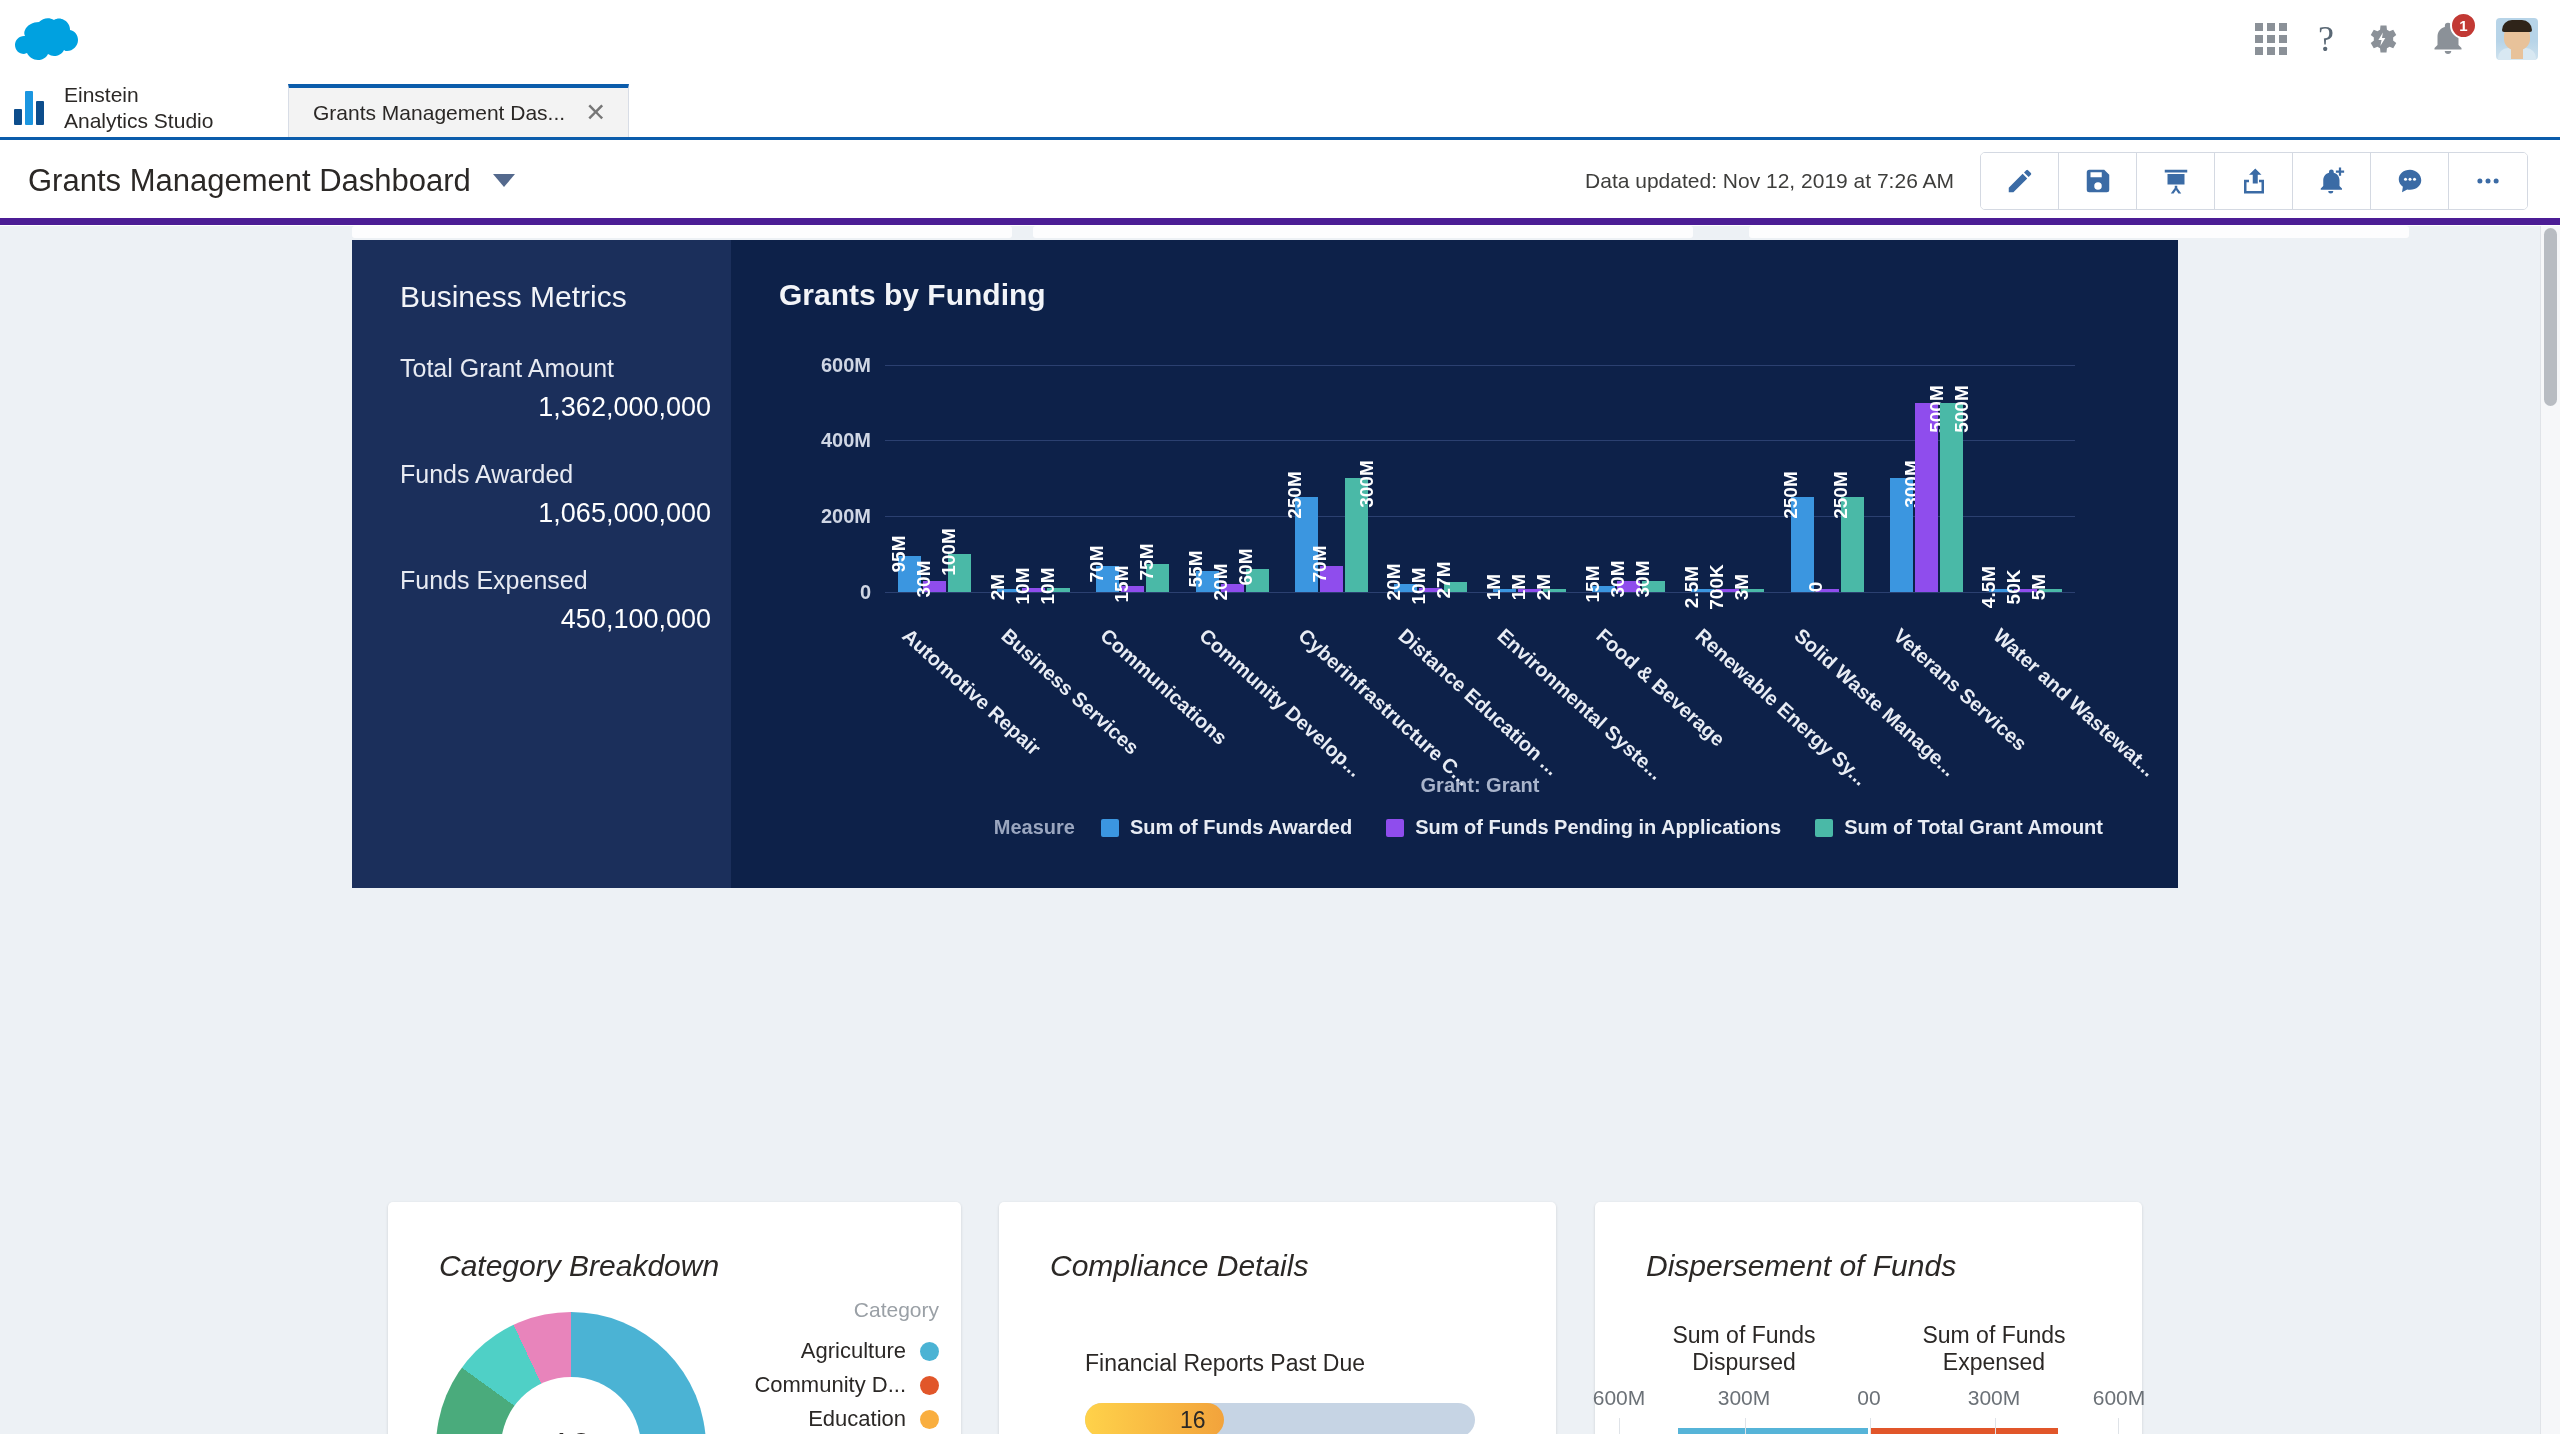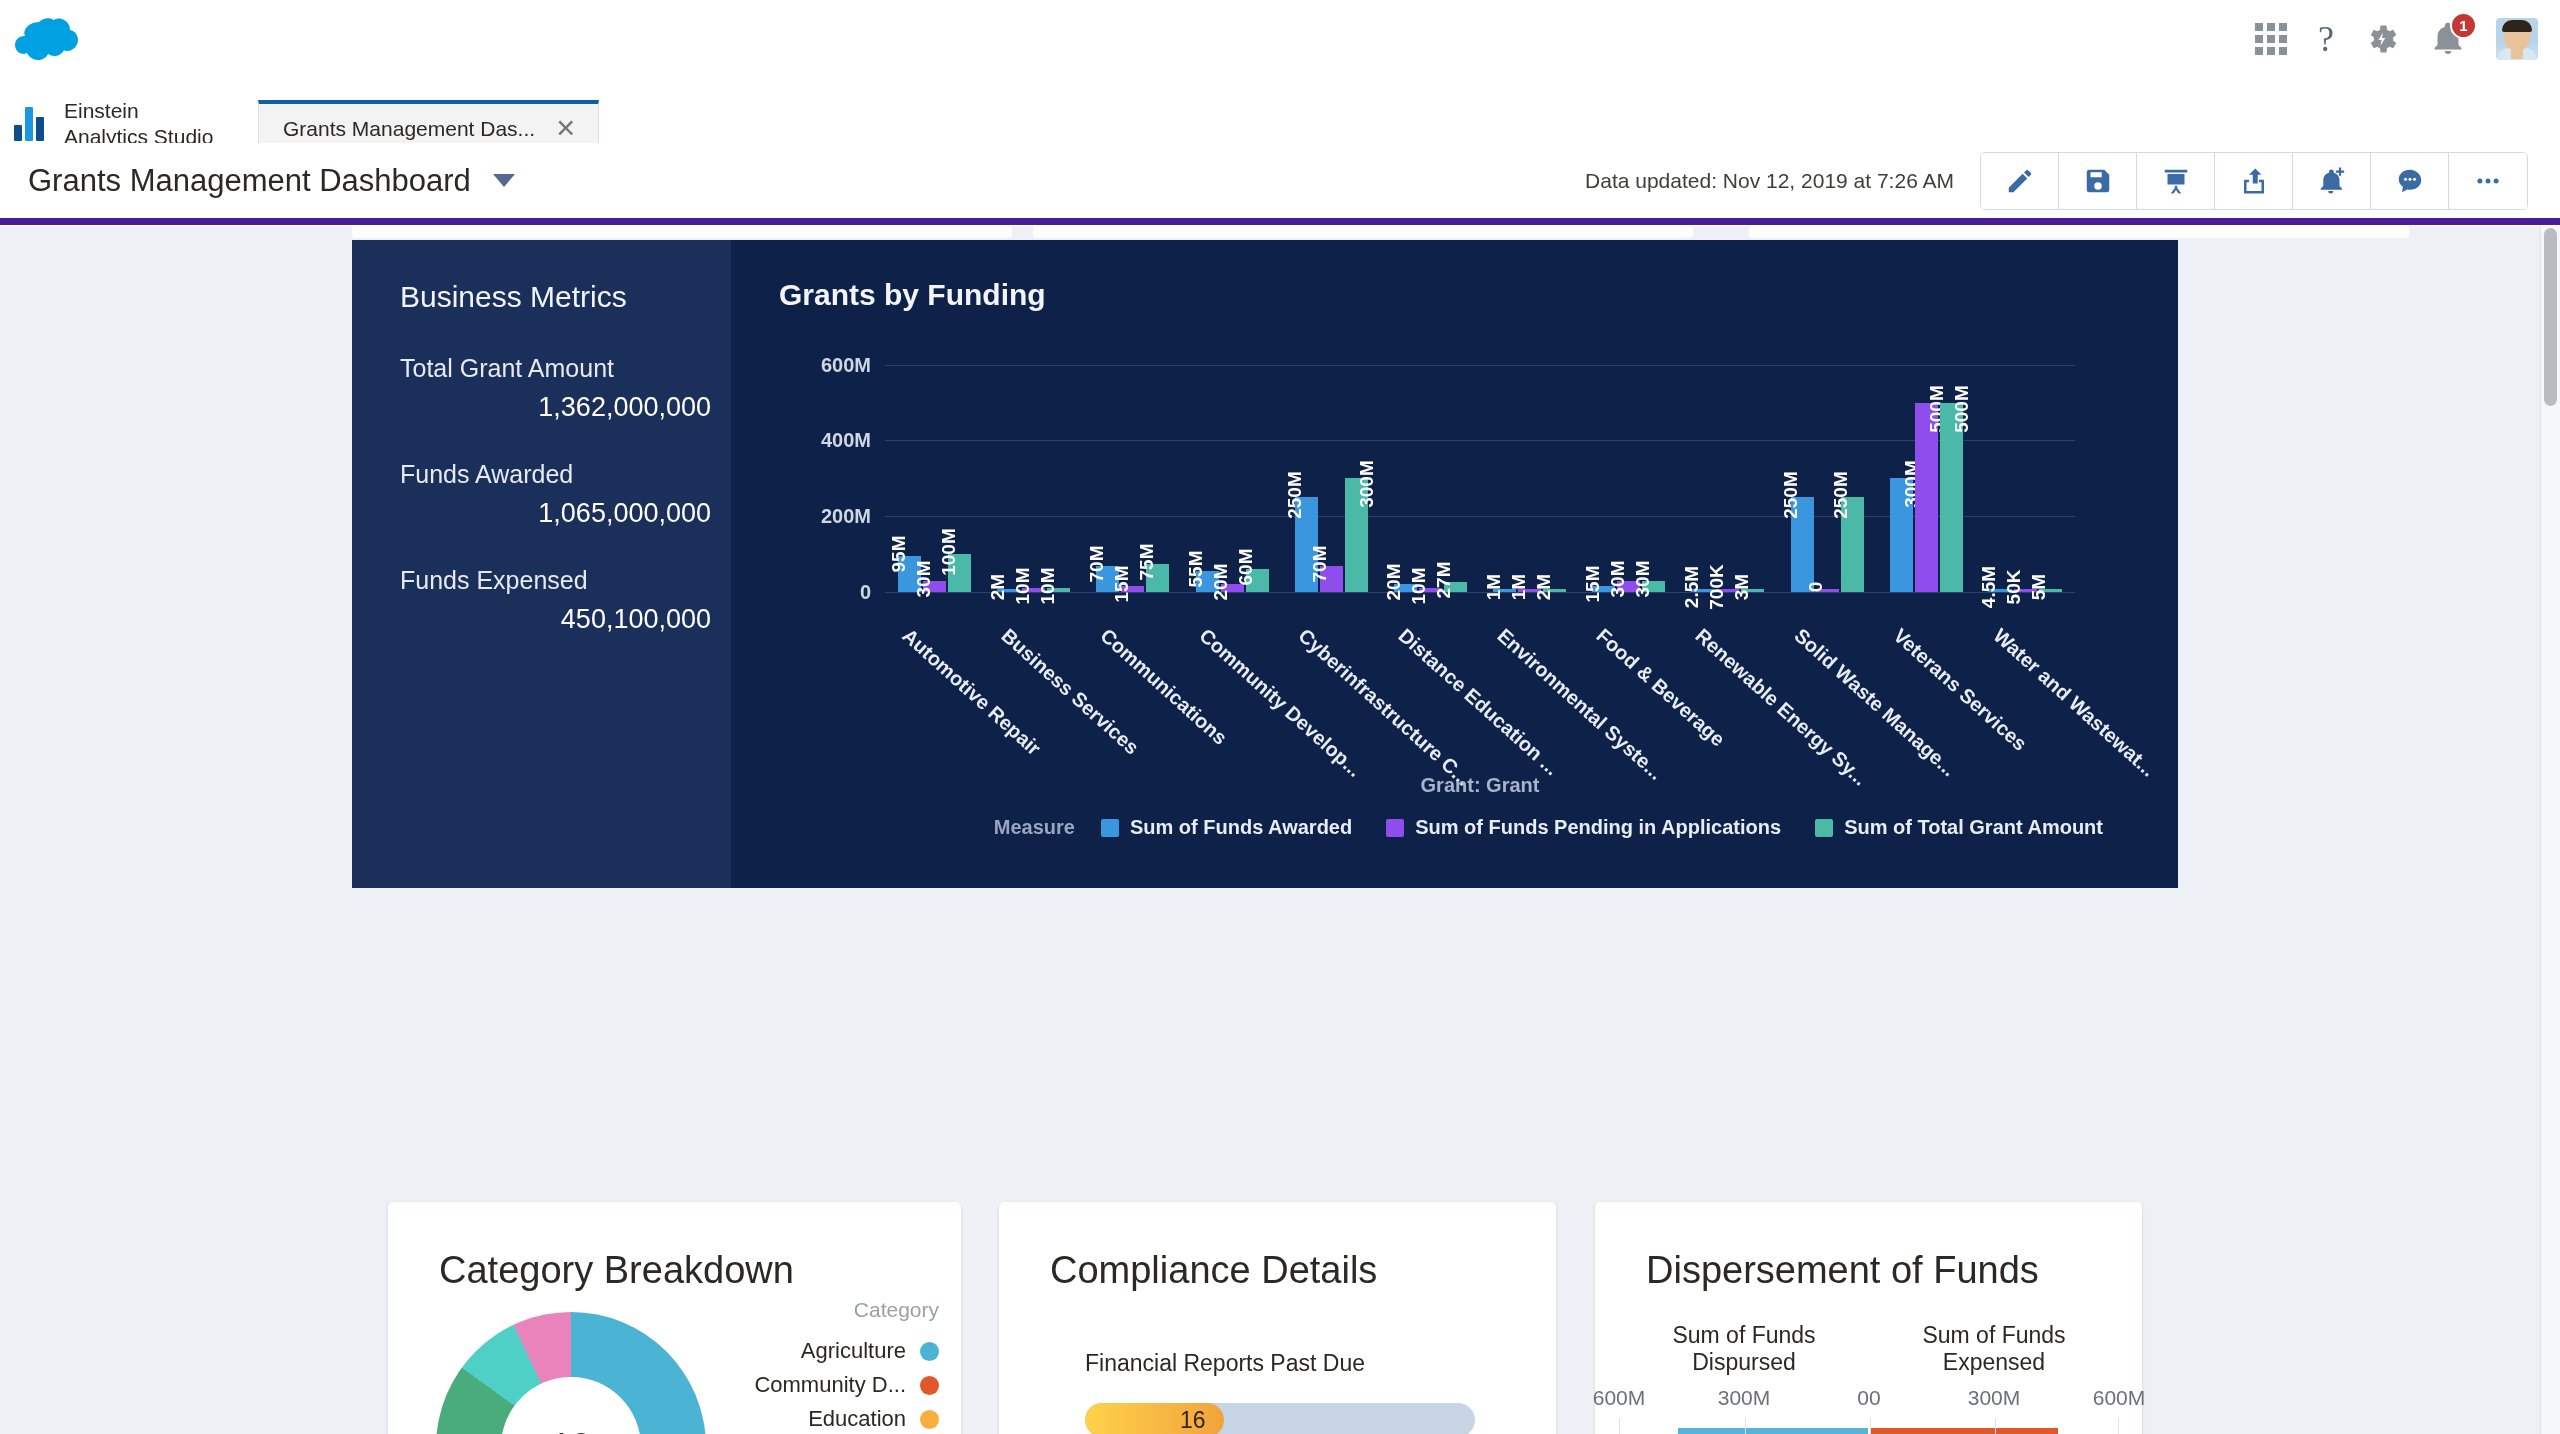--- a/index.html
+++ b/index.html
@@ -46,24 +46,25 @@
     background:#e8c29a; border-radius: 13px 13px 11px 11px; }
   .avatar .hair { position:absolute; left:6px; top:2px; width:30px; height:12px;
     background:#2f2419; border-radius: 15px 15px 3px 3px; }
   .avatar .body { position:absolute; left:2px; top:30px; width:38px; height:14px;
     background:#d8e8f2; border-radius: 10px 10px 0 0; }
   .avatar .collar { position:absolute; left:15px; top:29px; width:12px; height:12px;
     background:#e8c29a; }
 
   
   .app-bar {
-    position: absolute; left: 0; top: 94px;
+    position: absolute; left: 0; top: 78px;
     width: 2560px; height: 62px; background: #ffffff;
     display: flex; align-items: stretch;
     border-bottom: 3px solid #0b5cab;
+    gap: 30px;
   }
   .app-brand {
     display:flex; align-items:center; gap: 14px;
     padding: 0 22px 0 14px; min-width: 258px;
   }
   .ea-icon { width: 36px; height: 34px; position: relative; }
   .ea-icon b { position:absolute; bottom:0; background:#0d4d8c; display:block; border-radius:1px; }
   .ea-icon b:nth-child(1) { left:0;  width:8px; height:16px; }
   .ea-icon b:nth-child(2) { left:11px; width:8px; height:34px; background:#1b96e0; }
   .ea-icon b:nth-child(3) { left:22px; width:8px; height:24px; }
@@ -186,21 +187,21 @@
   }
   .legend .lname { color:#9aa6bf; margin-right: 14px; }
   .legend .item { display:flex; align-items:center; gap: 11px; margin-right: 22px; }
   .swatch { width: 18px; height: 18px; border-radius: 2px; display:block; }
 
   
   .card {
     position: absolute; background: #ffffff; border-radius: 5px;
     box-shadow: 0 1px 3px rgba(0,0,0,.14);
   }
-  .card-title { font-size: 38px; color: #2b2826; }
+  .card-title { font-size: 30px; color: #2b2826; font-style: italic; }
   .c1 { left: 388px; top: 976px; width: 573px; height: 380px; }
   .c2 { left: 999px; top: 976px; width: 557px; height: 380px; }
   .c3 { left: 1595px; top: 976px; width: 547px; height: 380px; }
   .c1 .card-title, .c2 .card-title, .c3 .card-title { position:absolute; left: 51px; top: 47px; }
 
   
   .donut-wrap { position:absolute; left: 48px; top: 110px; width: 282px; height: 250px; }
   .donut { width: 270px; height: 270px; border-radius: 50%; position: relative; }
   .donut-hole {
     position:absolute; left:50%; top:50%; transform: translate(-50%,-50%);

